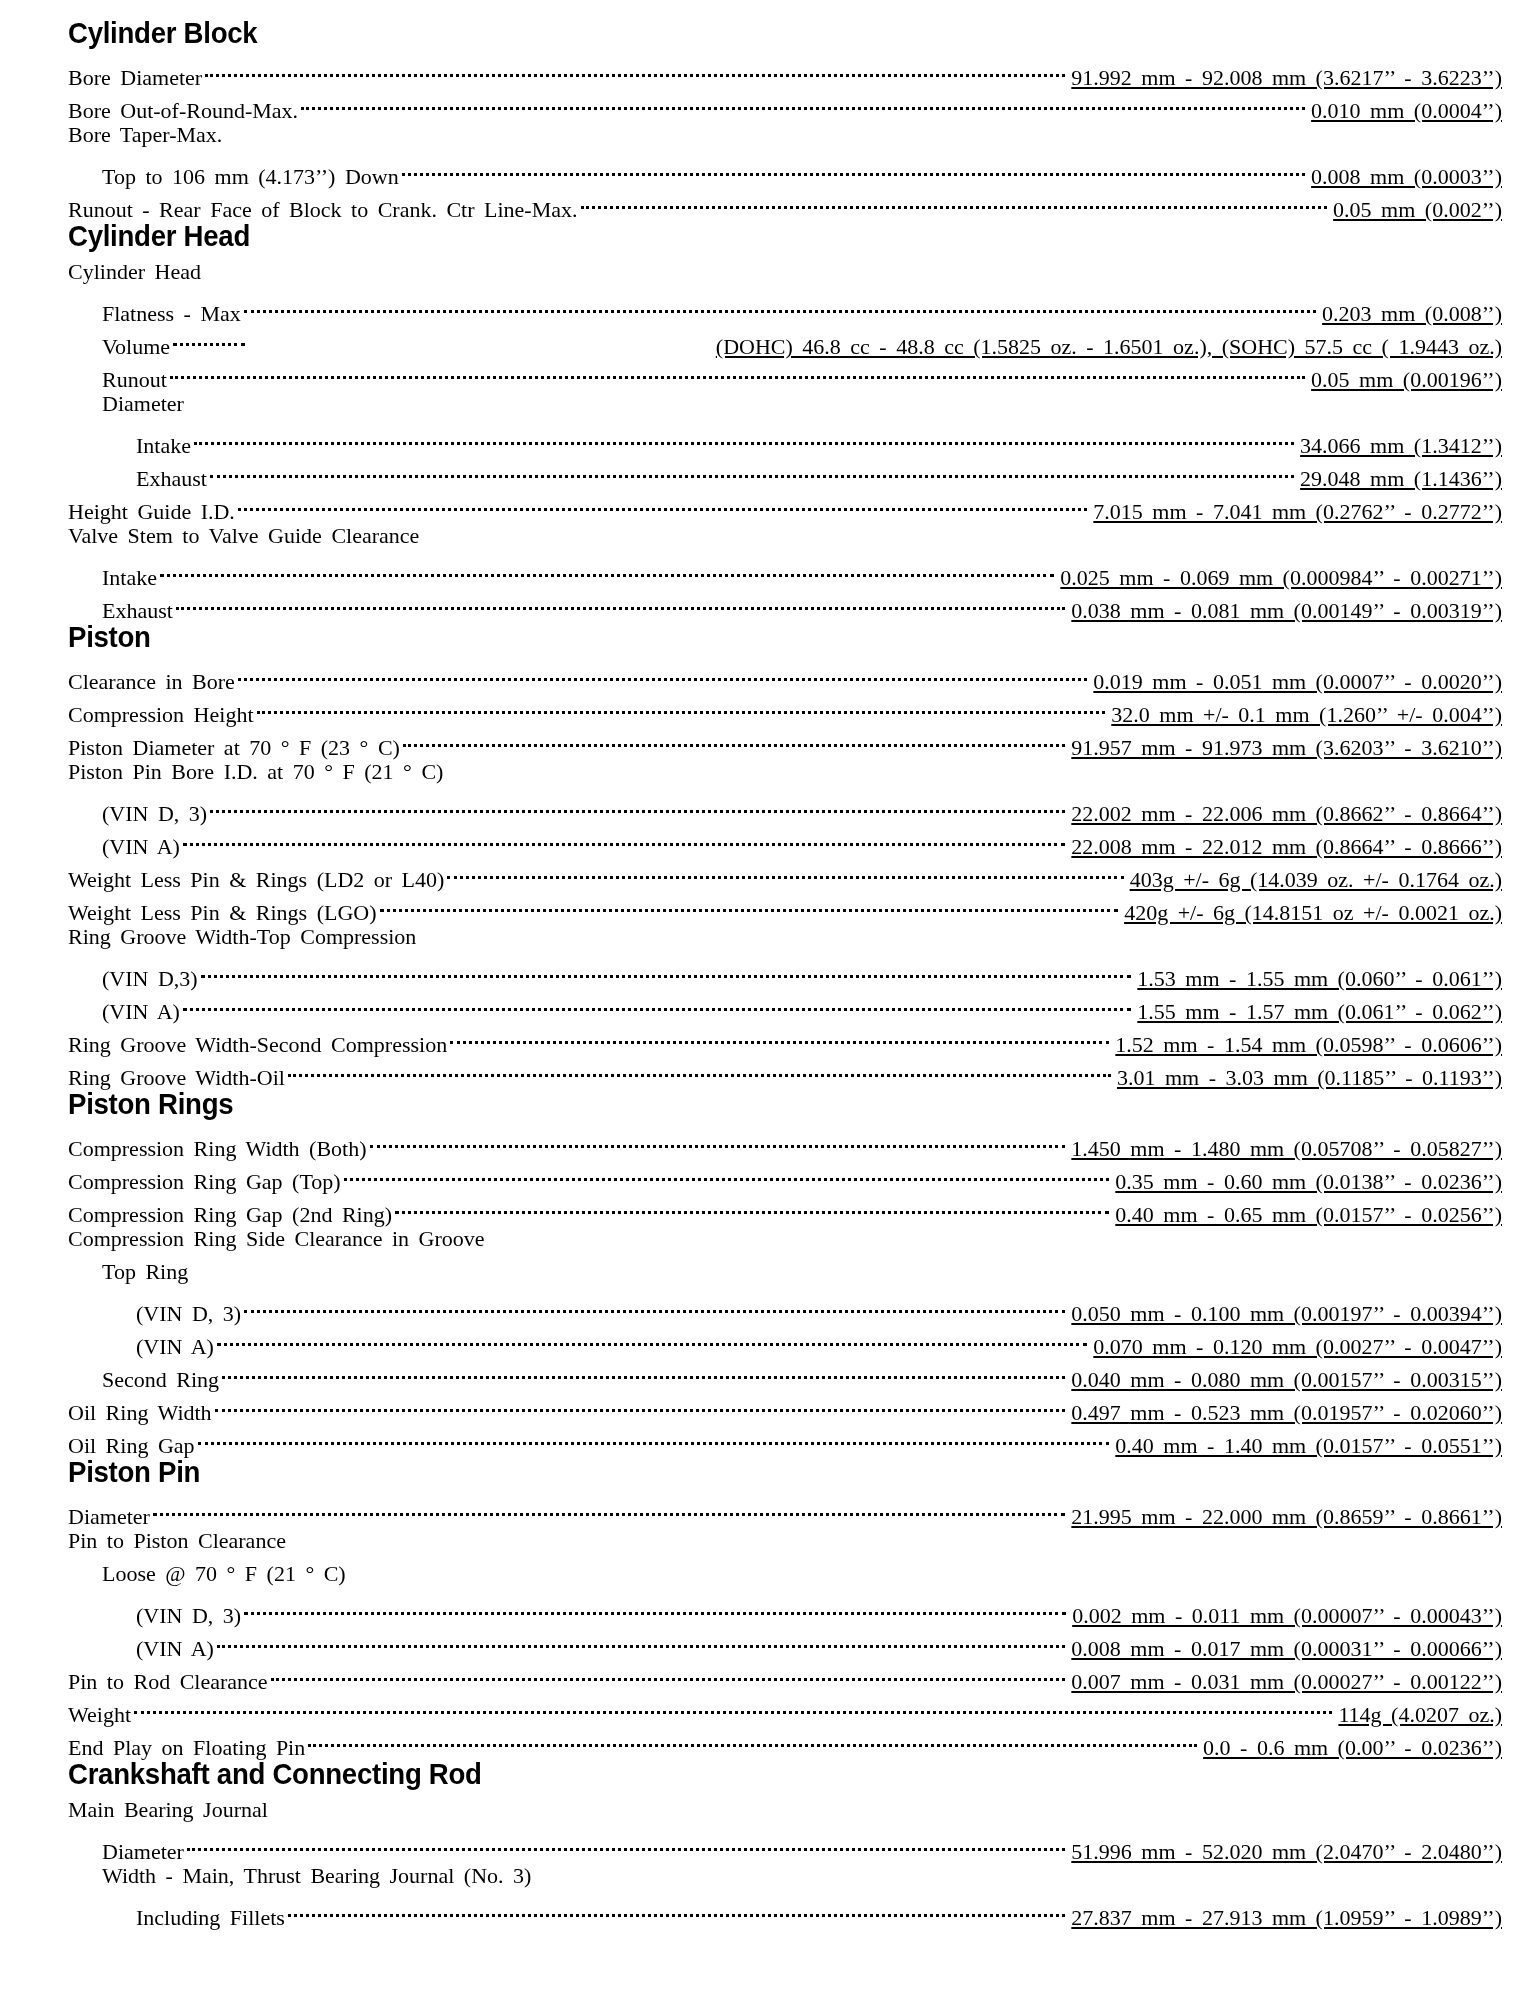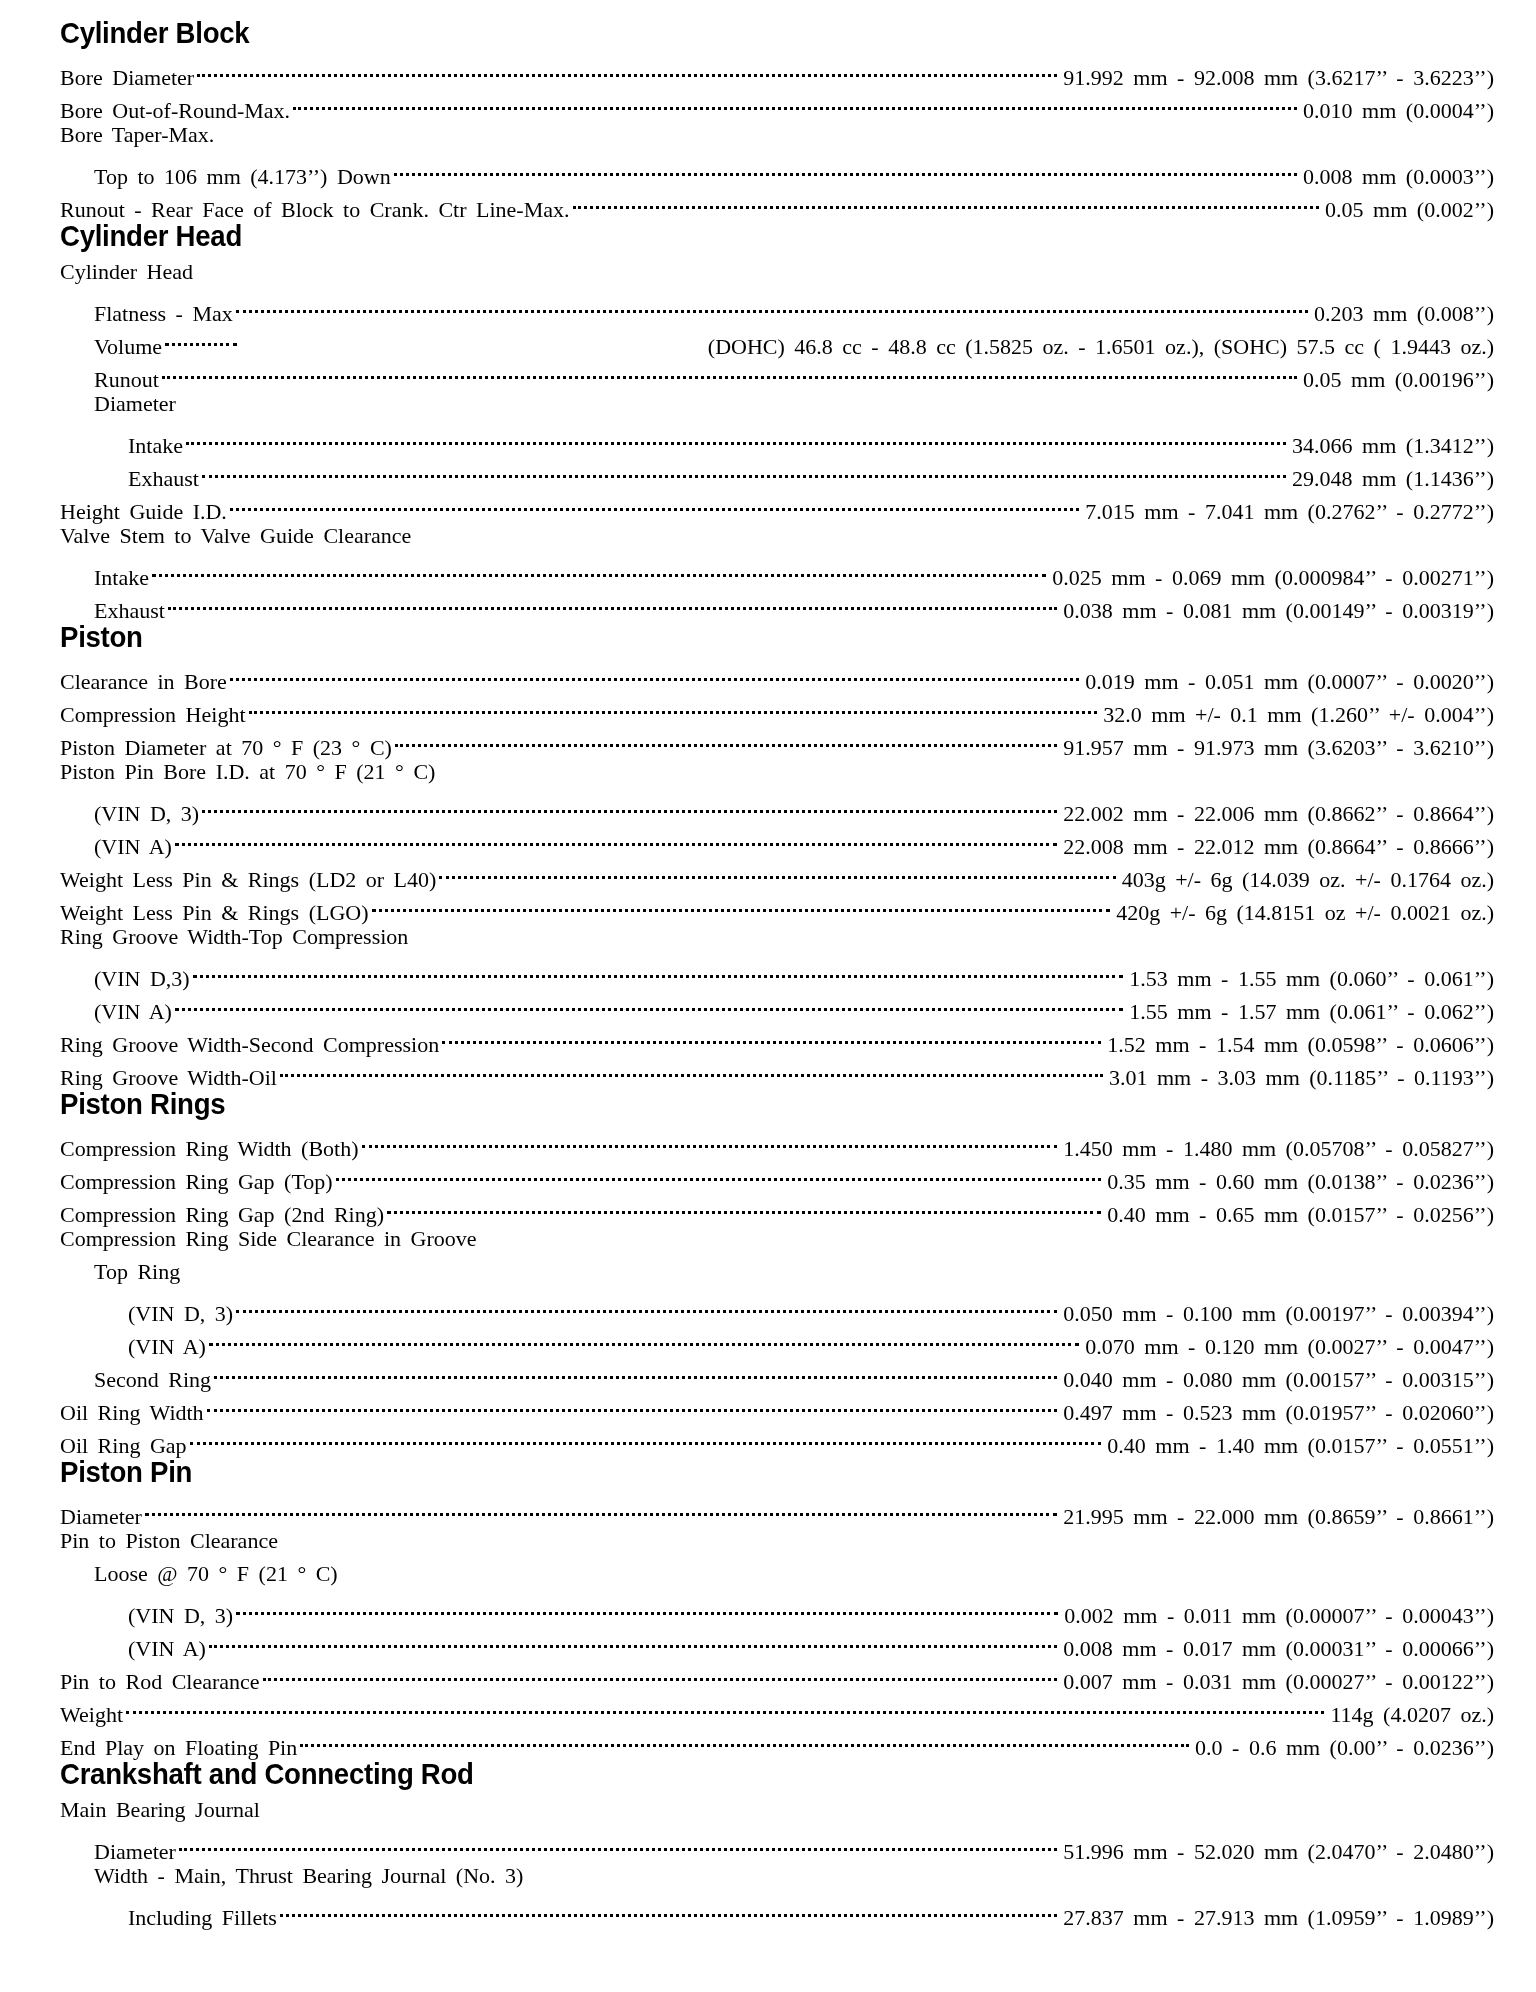--- a/index.html
+++ b/index.html
@@ -9,21 +9,21 @@
   }
   body {
     width: 1536px;
     height: 1992px;
     position: relative;
     overflow: hidden;
     color: #000000;
   }
   #sheet {
     position: absolute;
-    left: 60px;
+    left: 68px;
     top: 14px;
     width: 1434px;
   }
   .section-heading {
     font-family: "Liberation Sans", "DejaVu Sans", sans-serif;
     font-weight: bold;
     font-size: 30px;
     line-height: 38px;
     height: 38px;
     letter-spacing: -0.3px;
@@ -54,20 +54,21 @@
   .spec-row .leader::after {
     content: "";
     position: absolute;
     left: 0; right: 0;
     bottom: 8px;
     border-bottom: 3px dotted #000;
   }
   .spec-row .value {
     flex: 0 0 auto;
     text-align: right;
+    text-decoration: underline;
   }
   .indent-1 { padding-left: 34px; }
   .indent-2 { padding-left: 68px; }
   .spec-row.short-leader .leader { flex: 0 0 72px; }
   .spec-row.short-leader .value { flex: 1 1 auto; }
 </style>
 </head>
 <body>
 
 <div id="sheet">

